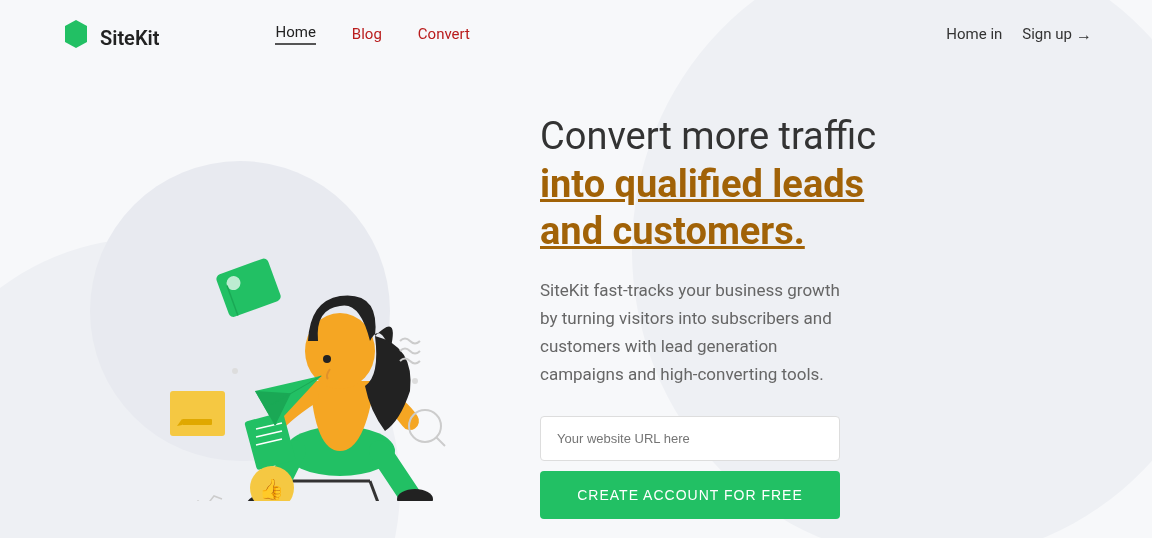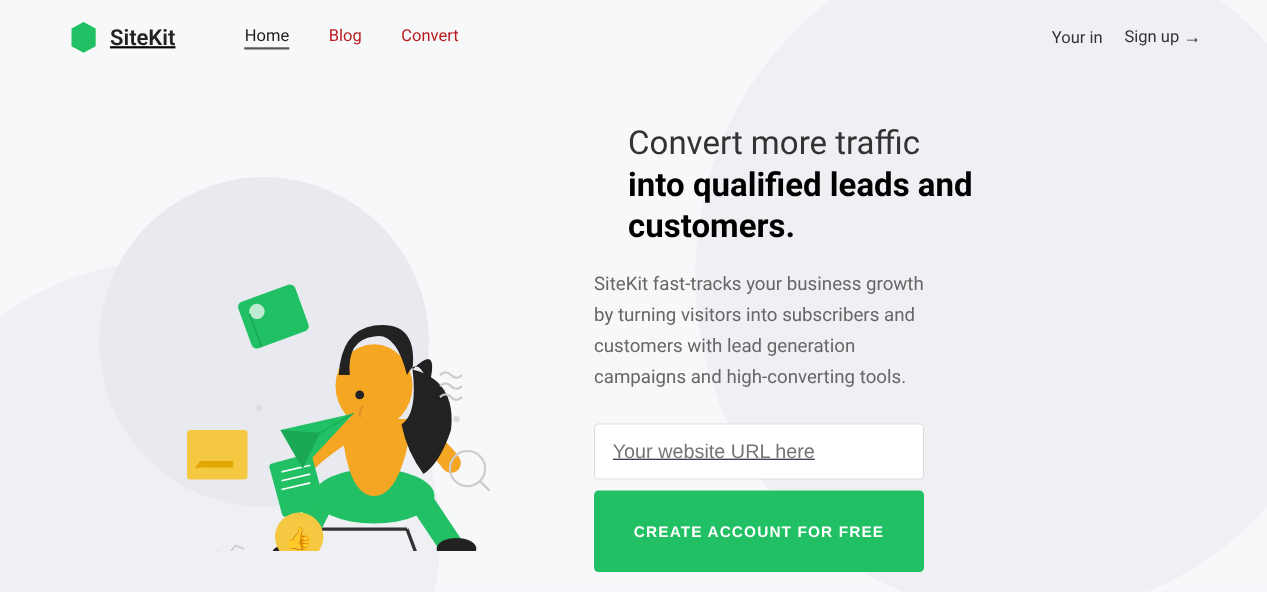--- a/index.html
+++ b/index.html
@@ -40,40 +40,40 @@
       position: relative;
       z-index: 10;
       display: flex;
       align-items: center;
       padding: 18px 60px;
       background: transparent;
     }
 
     .logo-wrap {
       display: flex;
-      align-items: center;
+      align-items: flex-end;
       gap: 8px;
-      margin-right: 63px;
-      text-decoration: underline;
+      margin-right: 116px;
     }
 
     .logo-icon {
       width: 32px;
       height: 32px;
     }
 
     .logo-text {
       font-size: 20px;
       font-weight: 600;
       color: #222;
     }
 
     .nav-links {
       display: flex;
       gap: 36px;
+      align-items: center;
       flex: 1;
     }
 
     .nav-link {
       font-size: 15px;
       color: #b91c1c;
       text-decoration: none;
       cursor: pointer;
     }
 
@@ -141,64 +141,63 @@
     }
 
     
     .content {
       flex: 1;
       padding-left: 60px;
       padding-top: 10px;
     }
 
     .headline {
-      font-size: 30px;
+      font-size: 38px;
       line-height: 1.25;
       color: #333;
       font-weight: 400;
       margin-bottom: 20px;
       max-width: 360px;
-      margin-left: 31px;
     }
 
     .headline strong {
       font-weight: 700;
-      color: #000000;
+      color: #a16207;
+      text-decoration: underline;
     }
 
     .description {
       font-size: 17px;
       color: #666;
       line-height: 1.65;
       max-width: 320px;
       margin-bottom: 28px;
     }
 
     .url-input {
       display: block;
       width: 300px;
       padding: 14px 16px;
-      font-size: 18px;
+      font-size: 13px;
       color: #0f172a;
       border: 1.5px solid #ddd;
       border-radius: 4px;
       background: #fff;
       margin-bottom: 10px;
       outline: none;
-      text-decoration: underline;
     }
 
     .cta-button {
       display: block;
       width: 300px;
-      padding: 29px;
+      padding: 16px;
       background: #22c064;
       color: #fff;
       font-size: 14px;
-      font-weight: 700;
+      font-weight: 400;
       letter-spacing: 1px;
       text-align: center;
       border: none;
       border-radius: 4px;
       cursor: pointer;
     }
   </style>
 </head>
 <body>
 
@@ -213,21 +212,21 @@
     <span class="logo-text">SiteKit</span>
   </div>
 
   <div class="nav-links">
     <a class="nav-link active">Home</a>
     <a class="nav-link">Blog</a>
     <a class="nav-link">Convert</a>
   </div>
 
   <div class="nav-right">
-    <span class="sign-in">Your in</span>
+    <span class="sign-in">Home in</span>
     <span class="sign-up">
       <span>Sign up</span>
       <span style="font-size:16px;">→</span>
     </span>
   </div>
 </nav>
 
 <main class="main">
 
   <div class="illustration-wrap">

